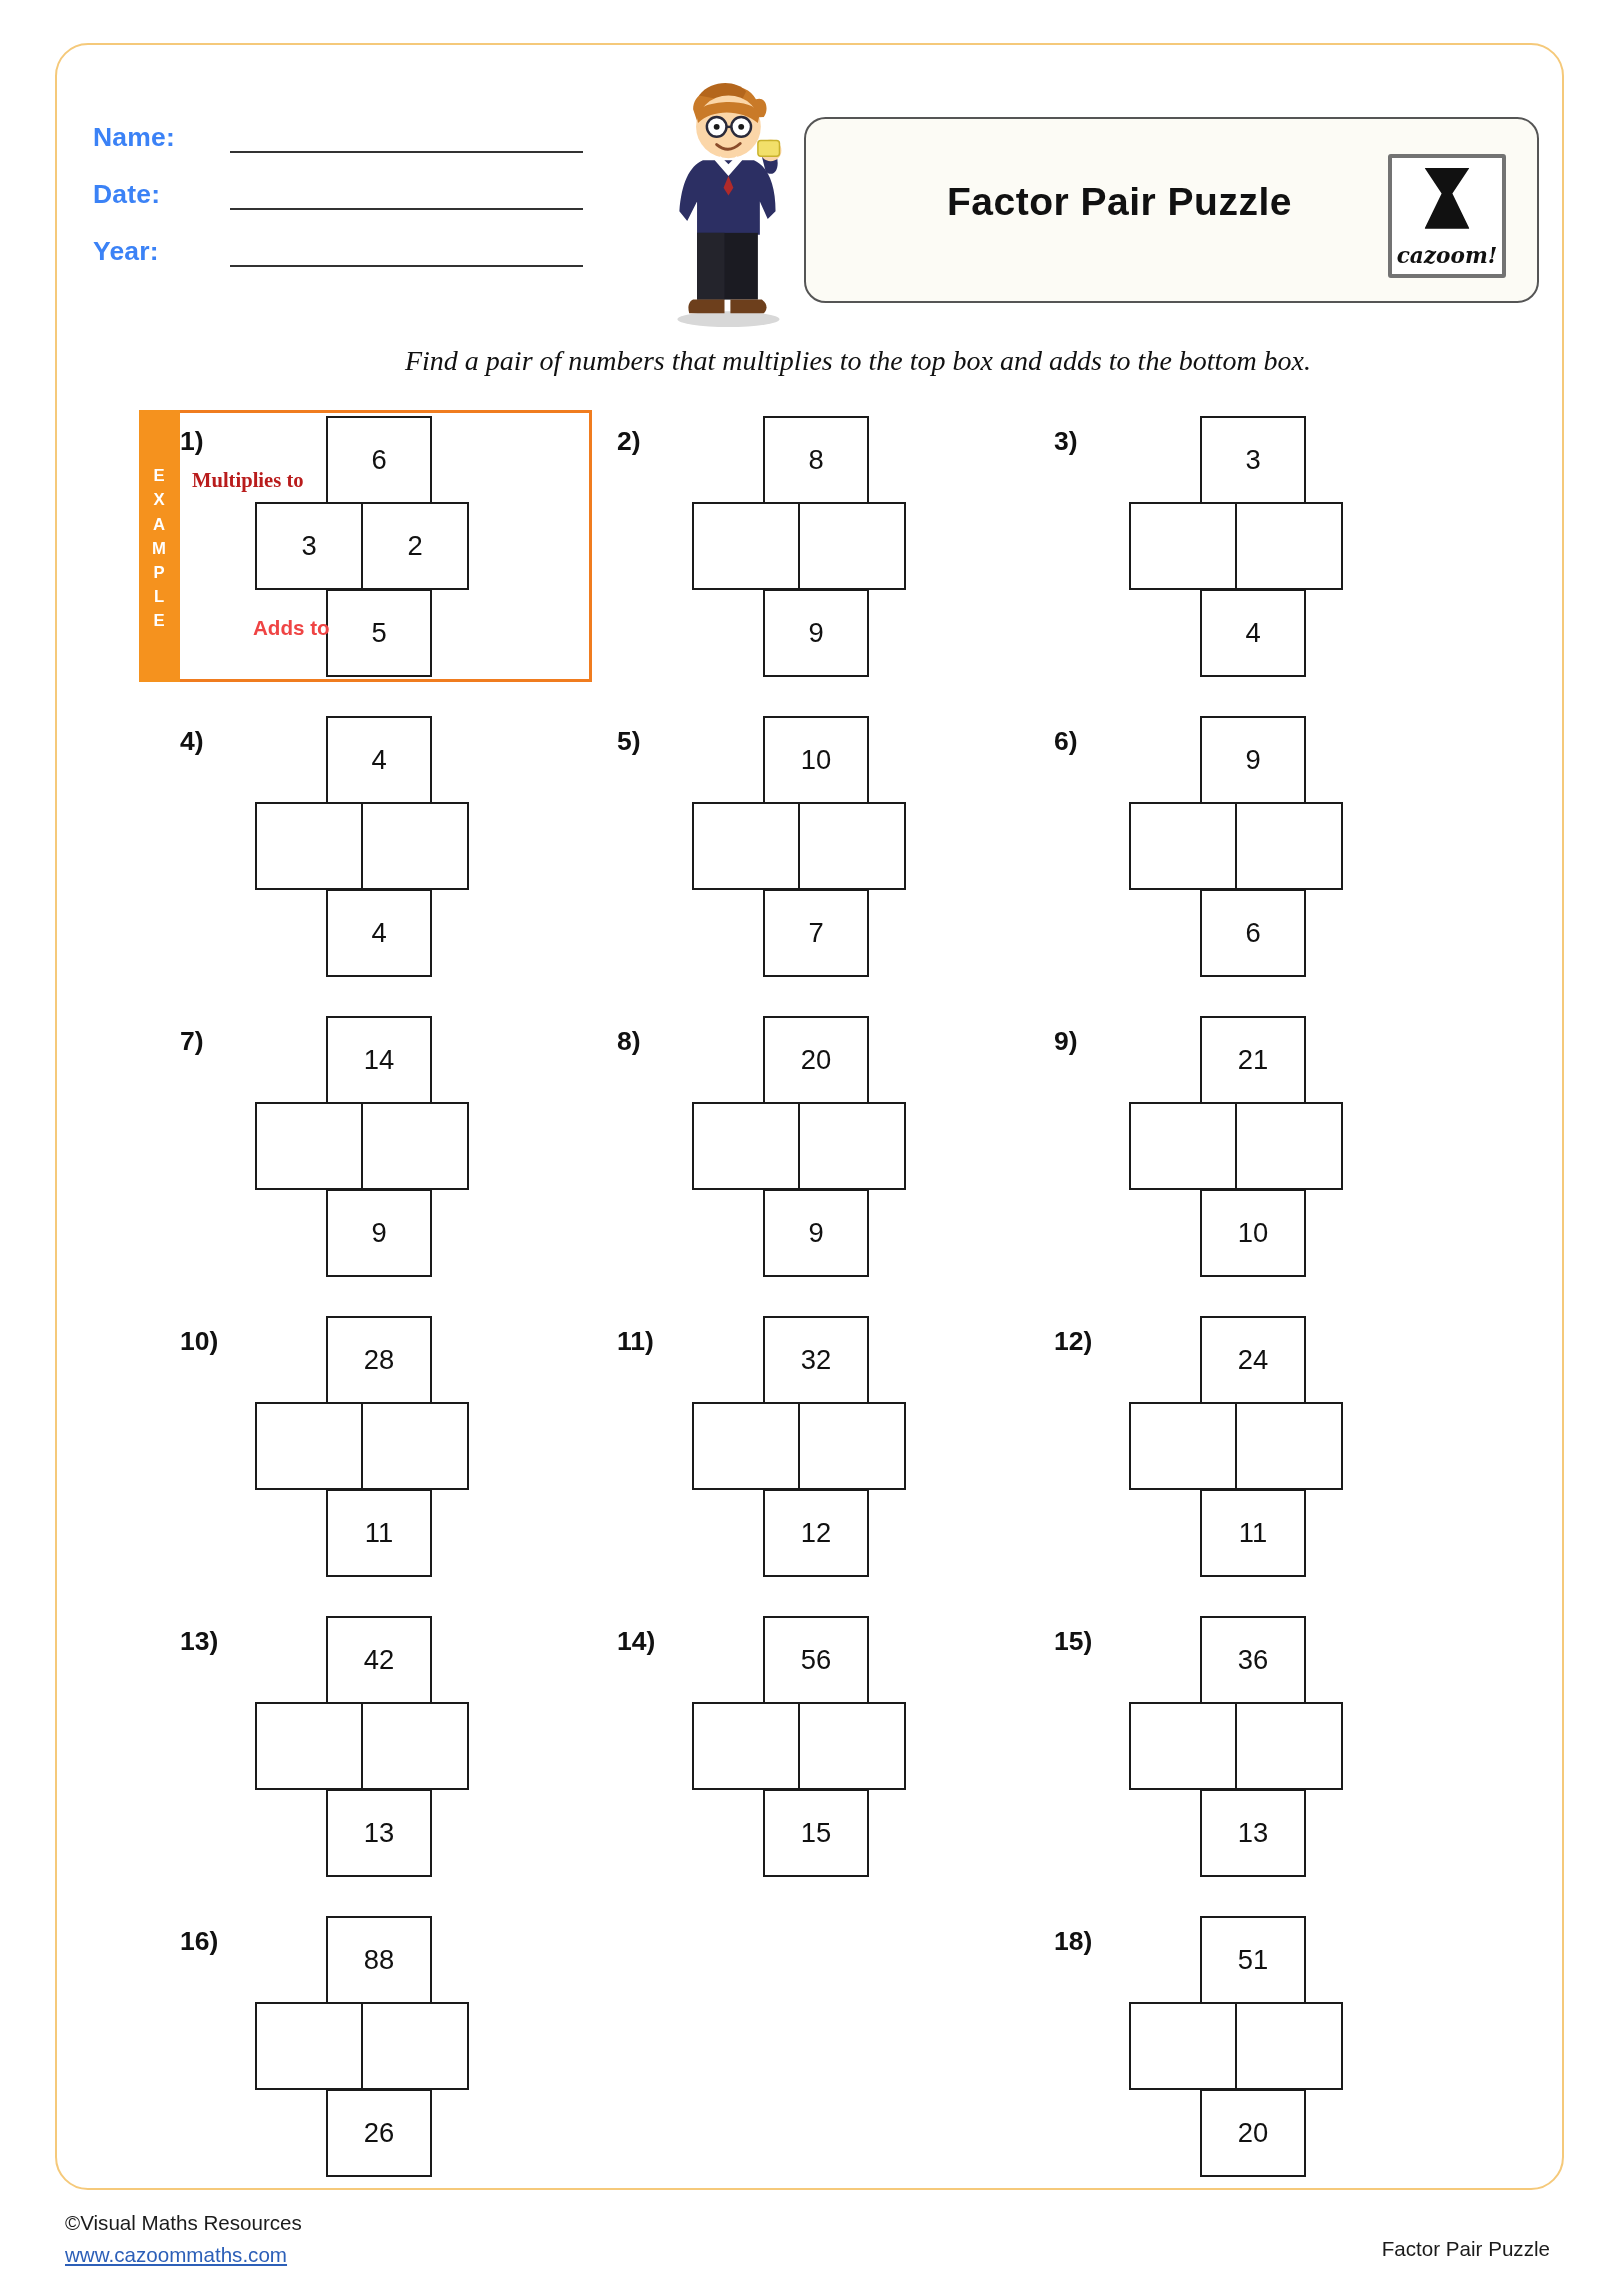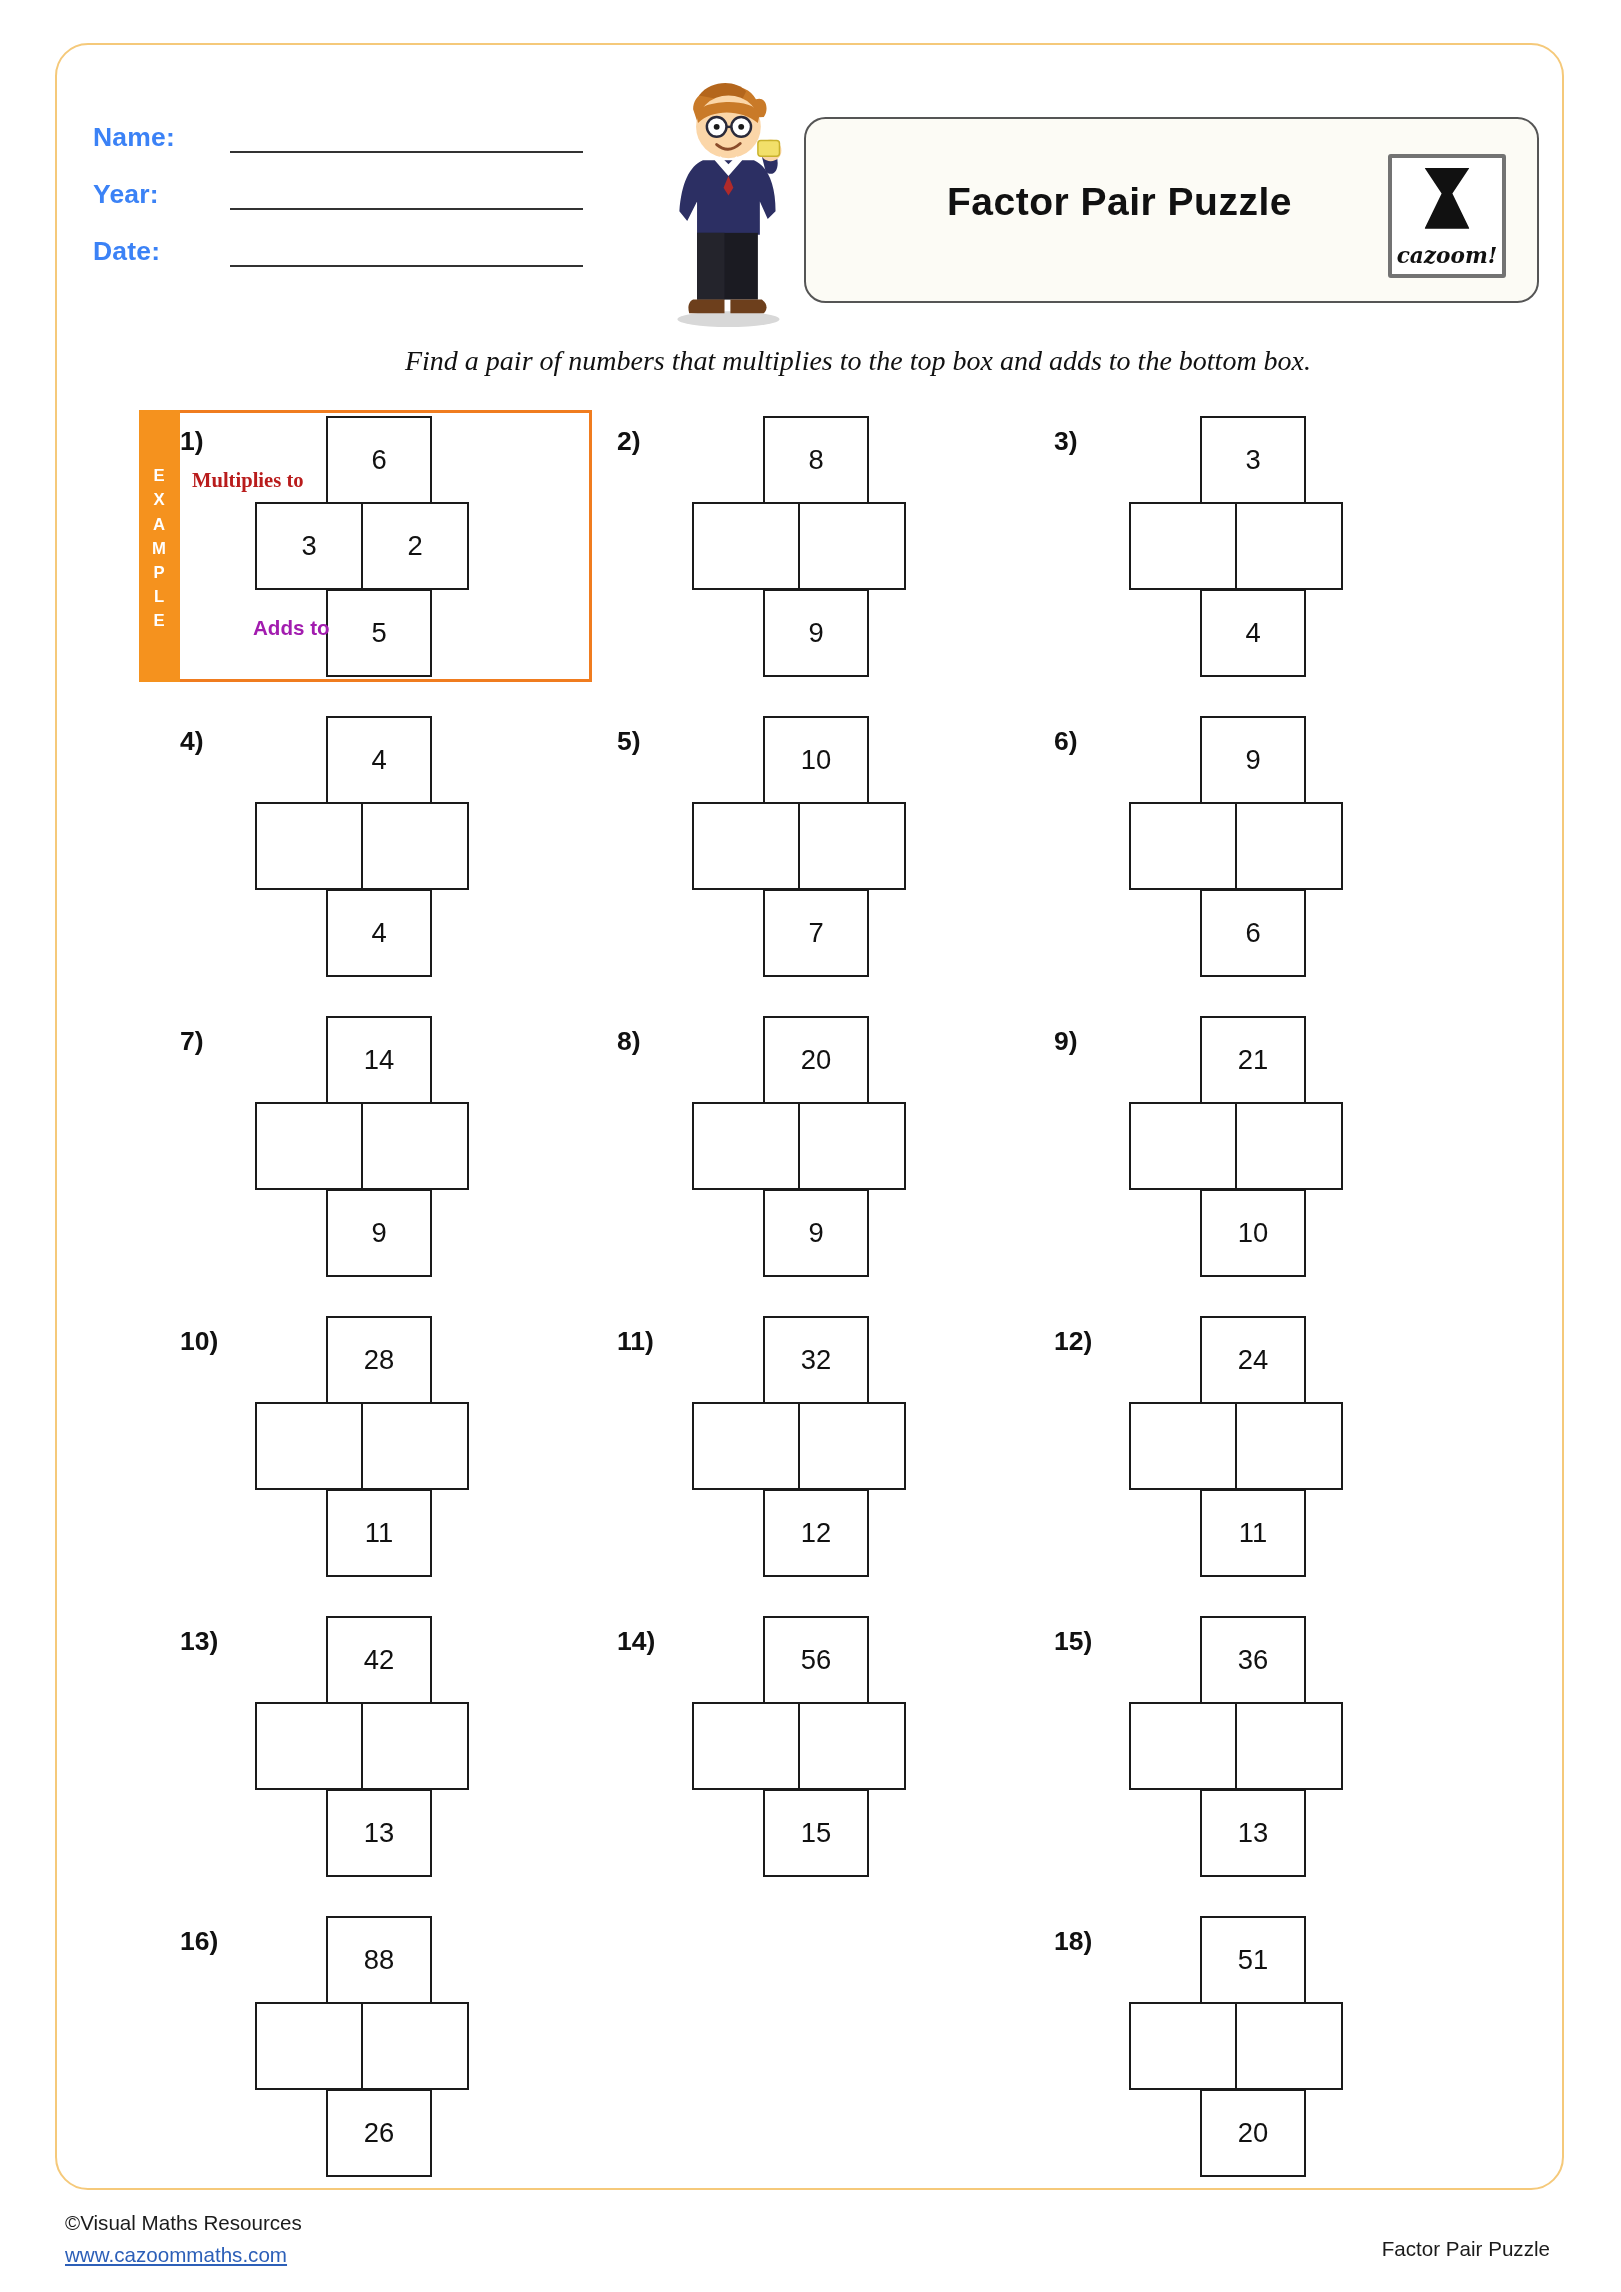--- a/index.html
+++ b/index.html
@@ -247,21 +247,21 @@
     font-weight: bold;
     color: #b91c1c;
     font-family: Liberation Serif, serif;
   }
   .lbl-adds {
     position: absolute;
     left: 253px;
     top: 616px;
     font-size: 20.6px;
     font-weight: bold;
-    color: #a21caf;
+    color: #ef4444;
   }
 
   
   .footer-left {
     position: absolute;
     left: 65px;
     top: 2207px;
     font-size: 20.6px;
     color: #1b1b1b;
     line-height: 1.55;
@@ -285,25 +285,25 @@
 <div class="page-border"></div>
 
 <div class="header">
 
   <div class="name-block">
     <div class="field-row">
       <div class="field-label">Name:</div>
       <div class="field-line"></div>
     </div>
     <div class="field-row">
+      <div class="field-label">Date:</div>
+      <div class="field-line"></div>
+    </div>
+    <div class="field-row">
       <div class="field-label">Year:</div>
-      <div class="field-line"></div>
-    </div>
-    <div class="field-row">
-      <div class="field-label">Date:</div>
       <div class="field-line"></div>
     </div>
   </div>
 
   <svg class="boy" viewBox="0 0 170 270">
     <ellipse cx="88" cy="258" rx="52" ry="8" fill="#d8d8d8"></ellipse>
 
     <path d="M52 44 C52 18, 104 10, 116 34 C126 30, 130 44, 124 52 L56 56 Z" fill="#c97a28"></path>
     <path d="M58 30 C70 14, 96 14, 106 26 L100 38 Z" fill="#b4661c"></path>
 

